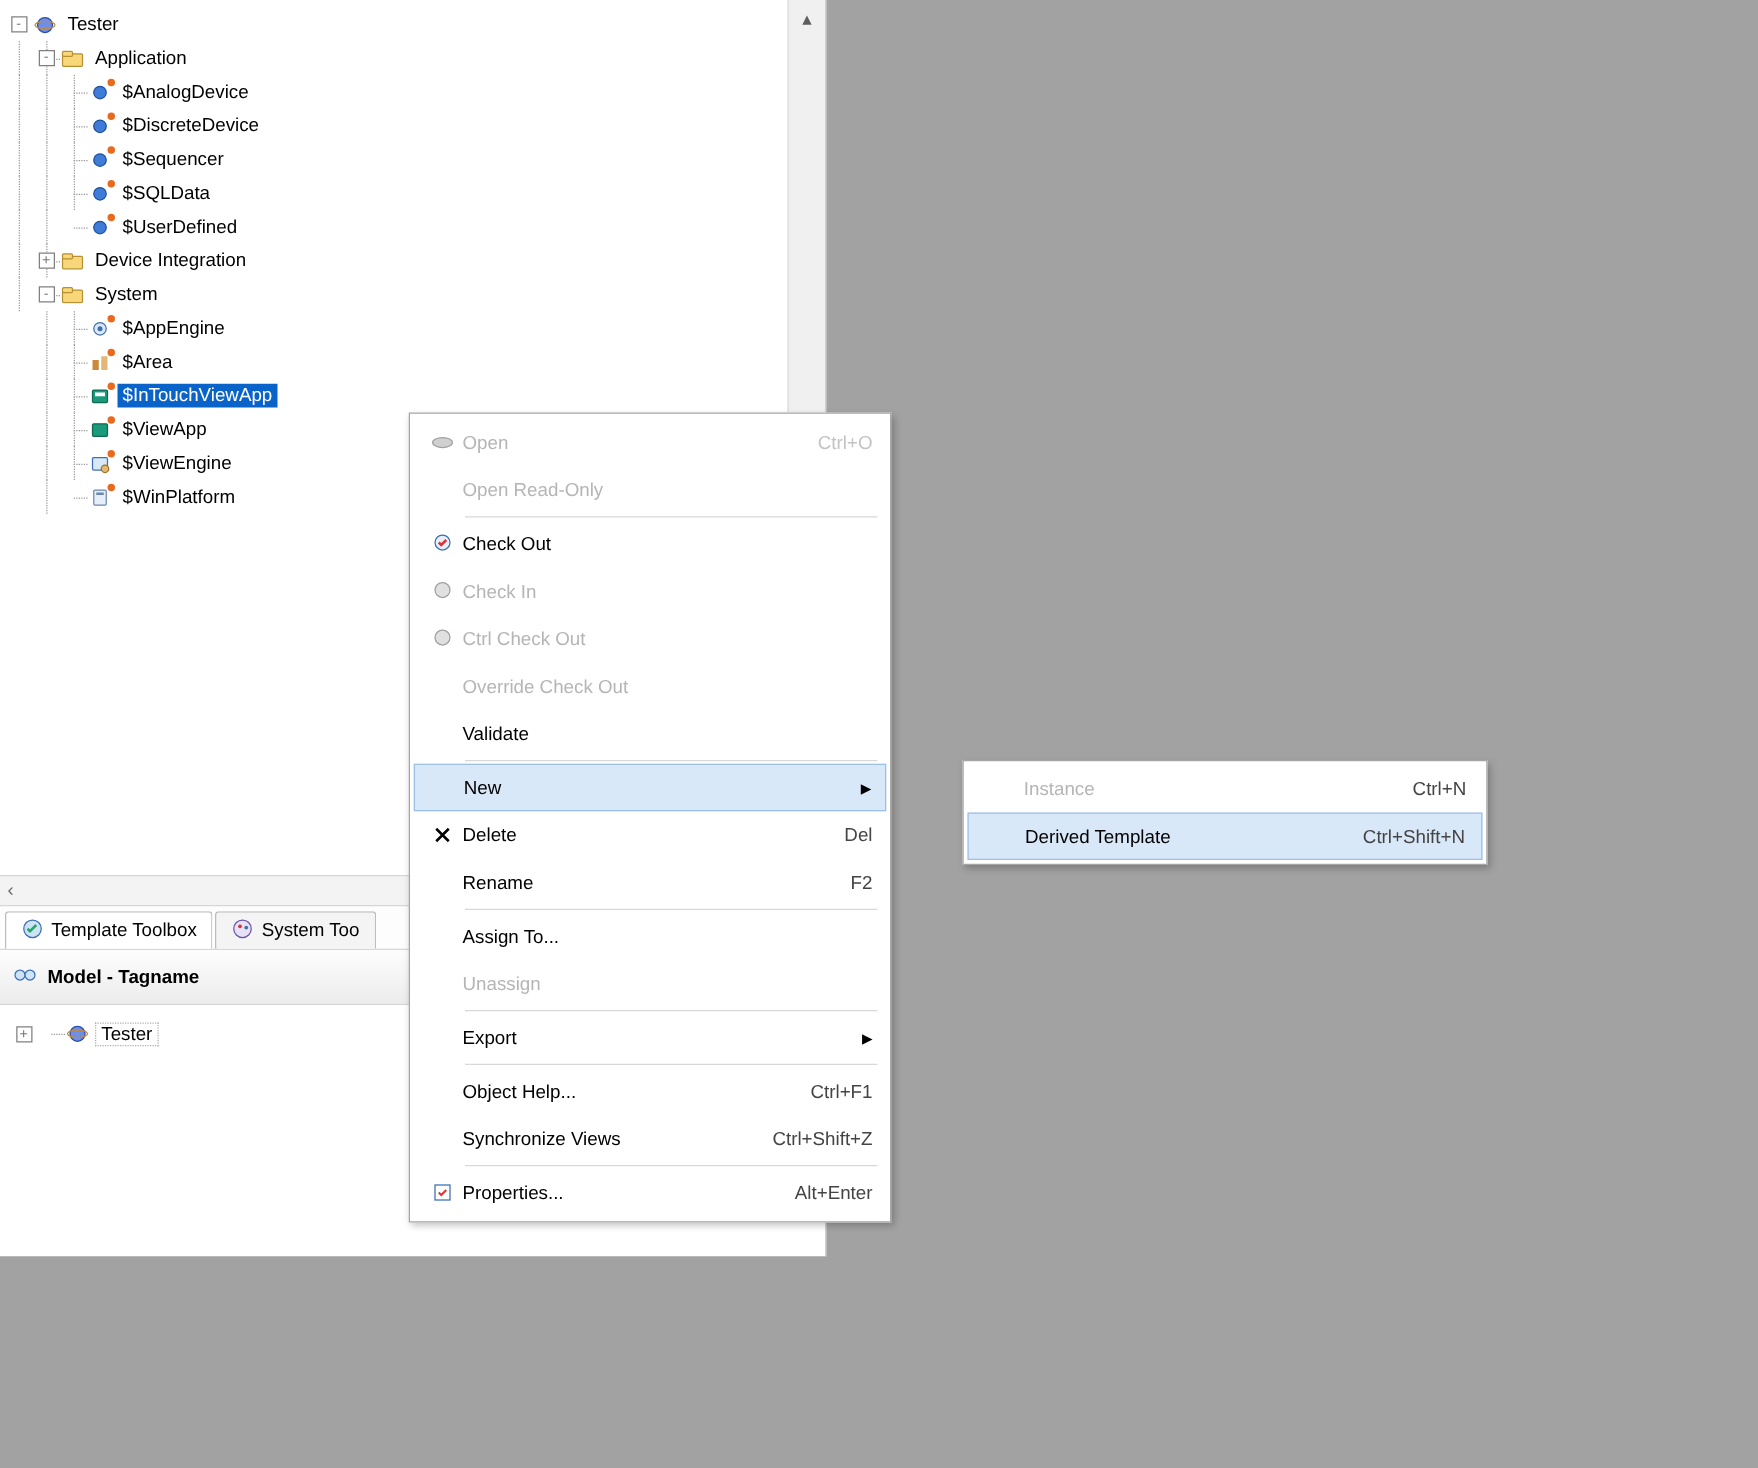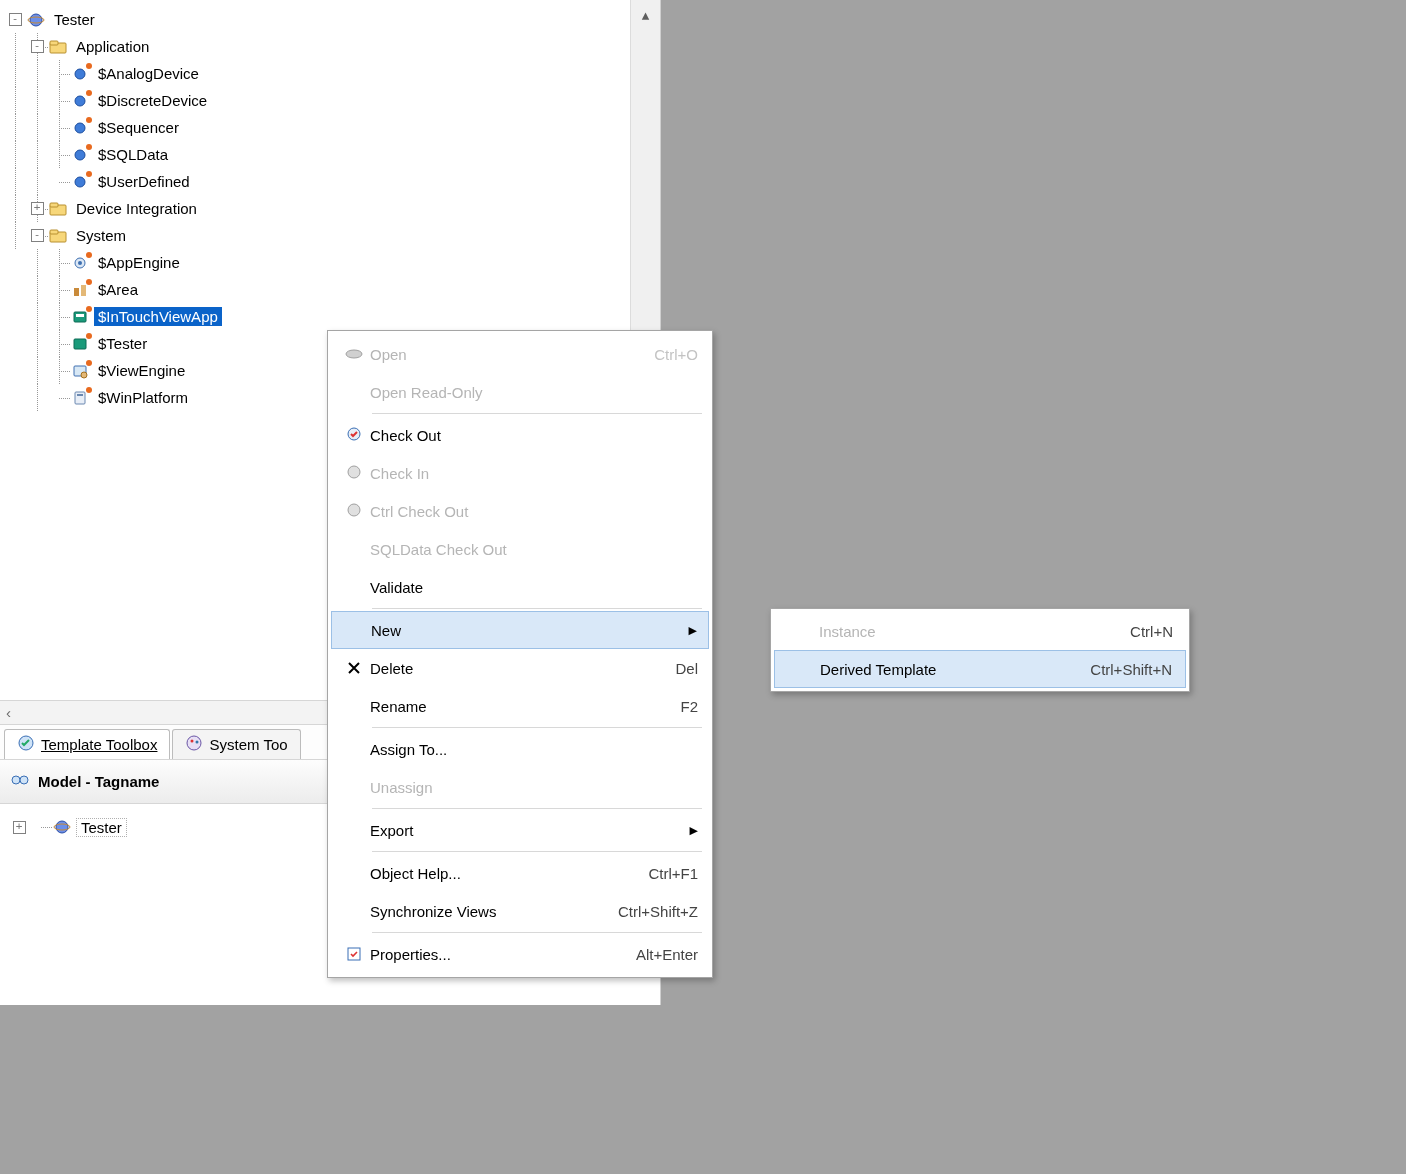--- a/index.html
+++ b/index.html
@@ -372,21 +372,21 @@
     </div>
     <div class="tree-row">
       <span class="joint"></span>
         <span class="joint vline"></span>
         <span class="joint vline hline"></span>
       <span class="node-icon overlay-edit">
           <svg width="16" height="16">
             <rect x="2" y="3" width="12" height="10" rx="1" fill="#1a9a7a" stroke="#0c6a54"></rect>
           </svg>
         </span>
-      <span class="lbl">$Tester</span>
+      <span class="lbl">$ViewApp</span>
     </div>
     <div class="tree-row">
       <span class="joint"></span>
         <span class="joint vline"></span>
         <span class="joint vline hline"></span>
       <span class="node-icon overlay-edit">
           <svg width="16" height="16">
             <rect x="2" y="3" width="12" height="10" rx="1" fill="#d8e8f5" stroke="#3e6fb0"></rect>
             <circle cx="12" cy="12" r="3" fill="#e3b877" stroke="#a3701f"></circle>
           </svg>
@@ -414,21 +414,21 @@
   <div class="small-bar">
     <span>‹</span>
   </div>
 
   <div class="tabs">
     <div class="tab active">
       <span><svg width="18" height="18">
             <circle cx="9" cy="9" r="7" fill="#cfe3f7" stroke="#3a6fb5"></circle>
             <path d="M5 9 l2 2 l5 -5" stroke="#2a6" fill="none" stroke-width="2"></path>
           </svg></span>
-      <span style="text-decoration:underline">Template Toolbox</span>
+      <span style="">Template Toolbox</span>
     </div>
     <div class="tab">
       <span><svg width="18" height="18">
             <circle cx="9" cy="9" r="7" fill="#e8e0f5" stroke="#6a56a5"></circle>
             <circle cx="7" cy="7" r="1.5" fill="#d33"></circle>
             <circle cx="12" cy="8" r="1.5" fill="#37a"></circle>
           </svg></span>
       <span>System Too</span>
     </div>
   </div>
@@ -493,21 +493,21 @@
   <div class="ctx-item disabled">
     <span class="ctx-icon">
         <svg width="20" height="18">
           <circle cx="10" cy="8" r="6" fill="#e0e0e0" stroke="#a0a0a0"></circle>
         </svg>
       </span>
     <span class="ctx-label">Ctrl Check Out</span>
   </div>
   <div class="ctx-item disabled">
     <span class="ctx-icon"></span>
-    <span class="ctx-label">SQLData Check Out</span>
+    <span class="ctx-label">Override Check Out</span>
   </div>
   <div class="ctx-item">
     <span class="ctx-icon"></span>
     <span class="ctx-label">Validate</span>
   </div>
   <div class="ctx-sep"></div>
   <div class="ctx-item highlight">
     <span class="ctx-icon"></span>
     <span class="ctx-label">New</span>
     <span class="ctx-arrow">▶</span>

